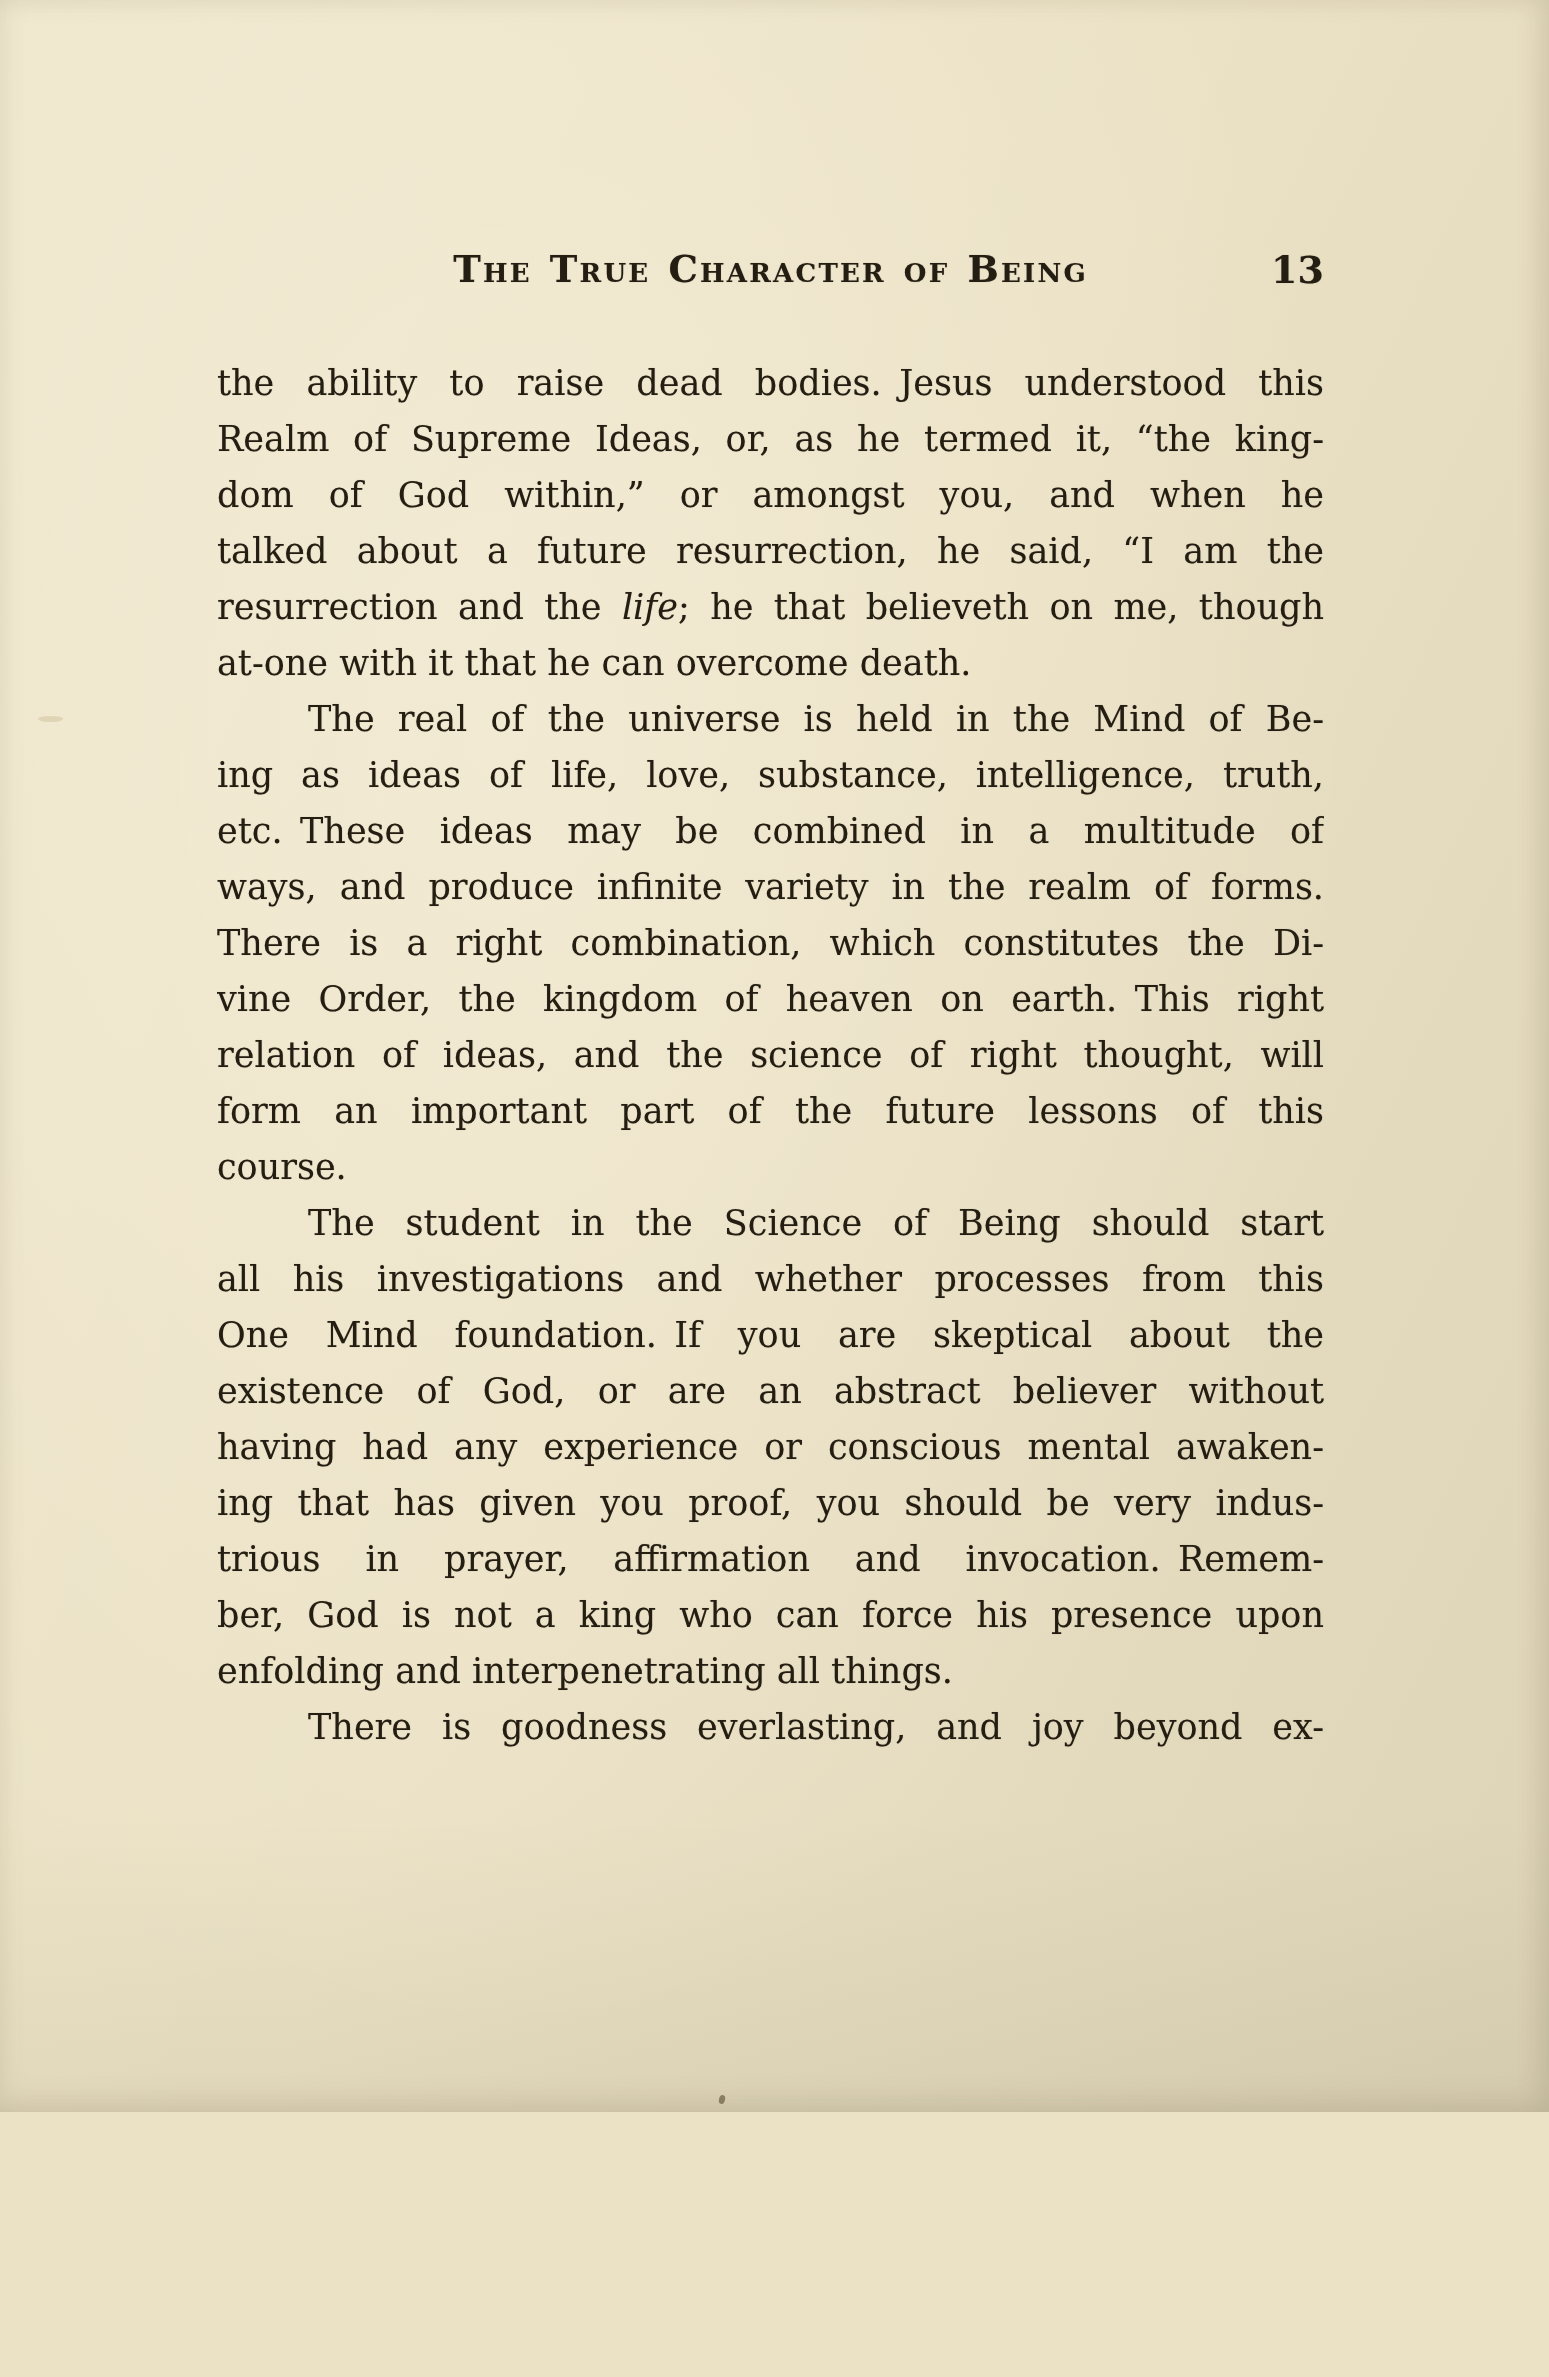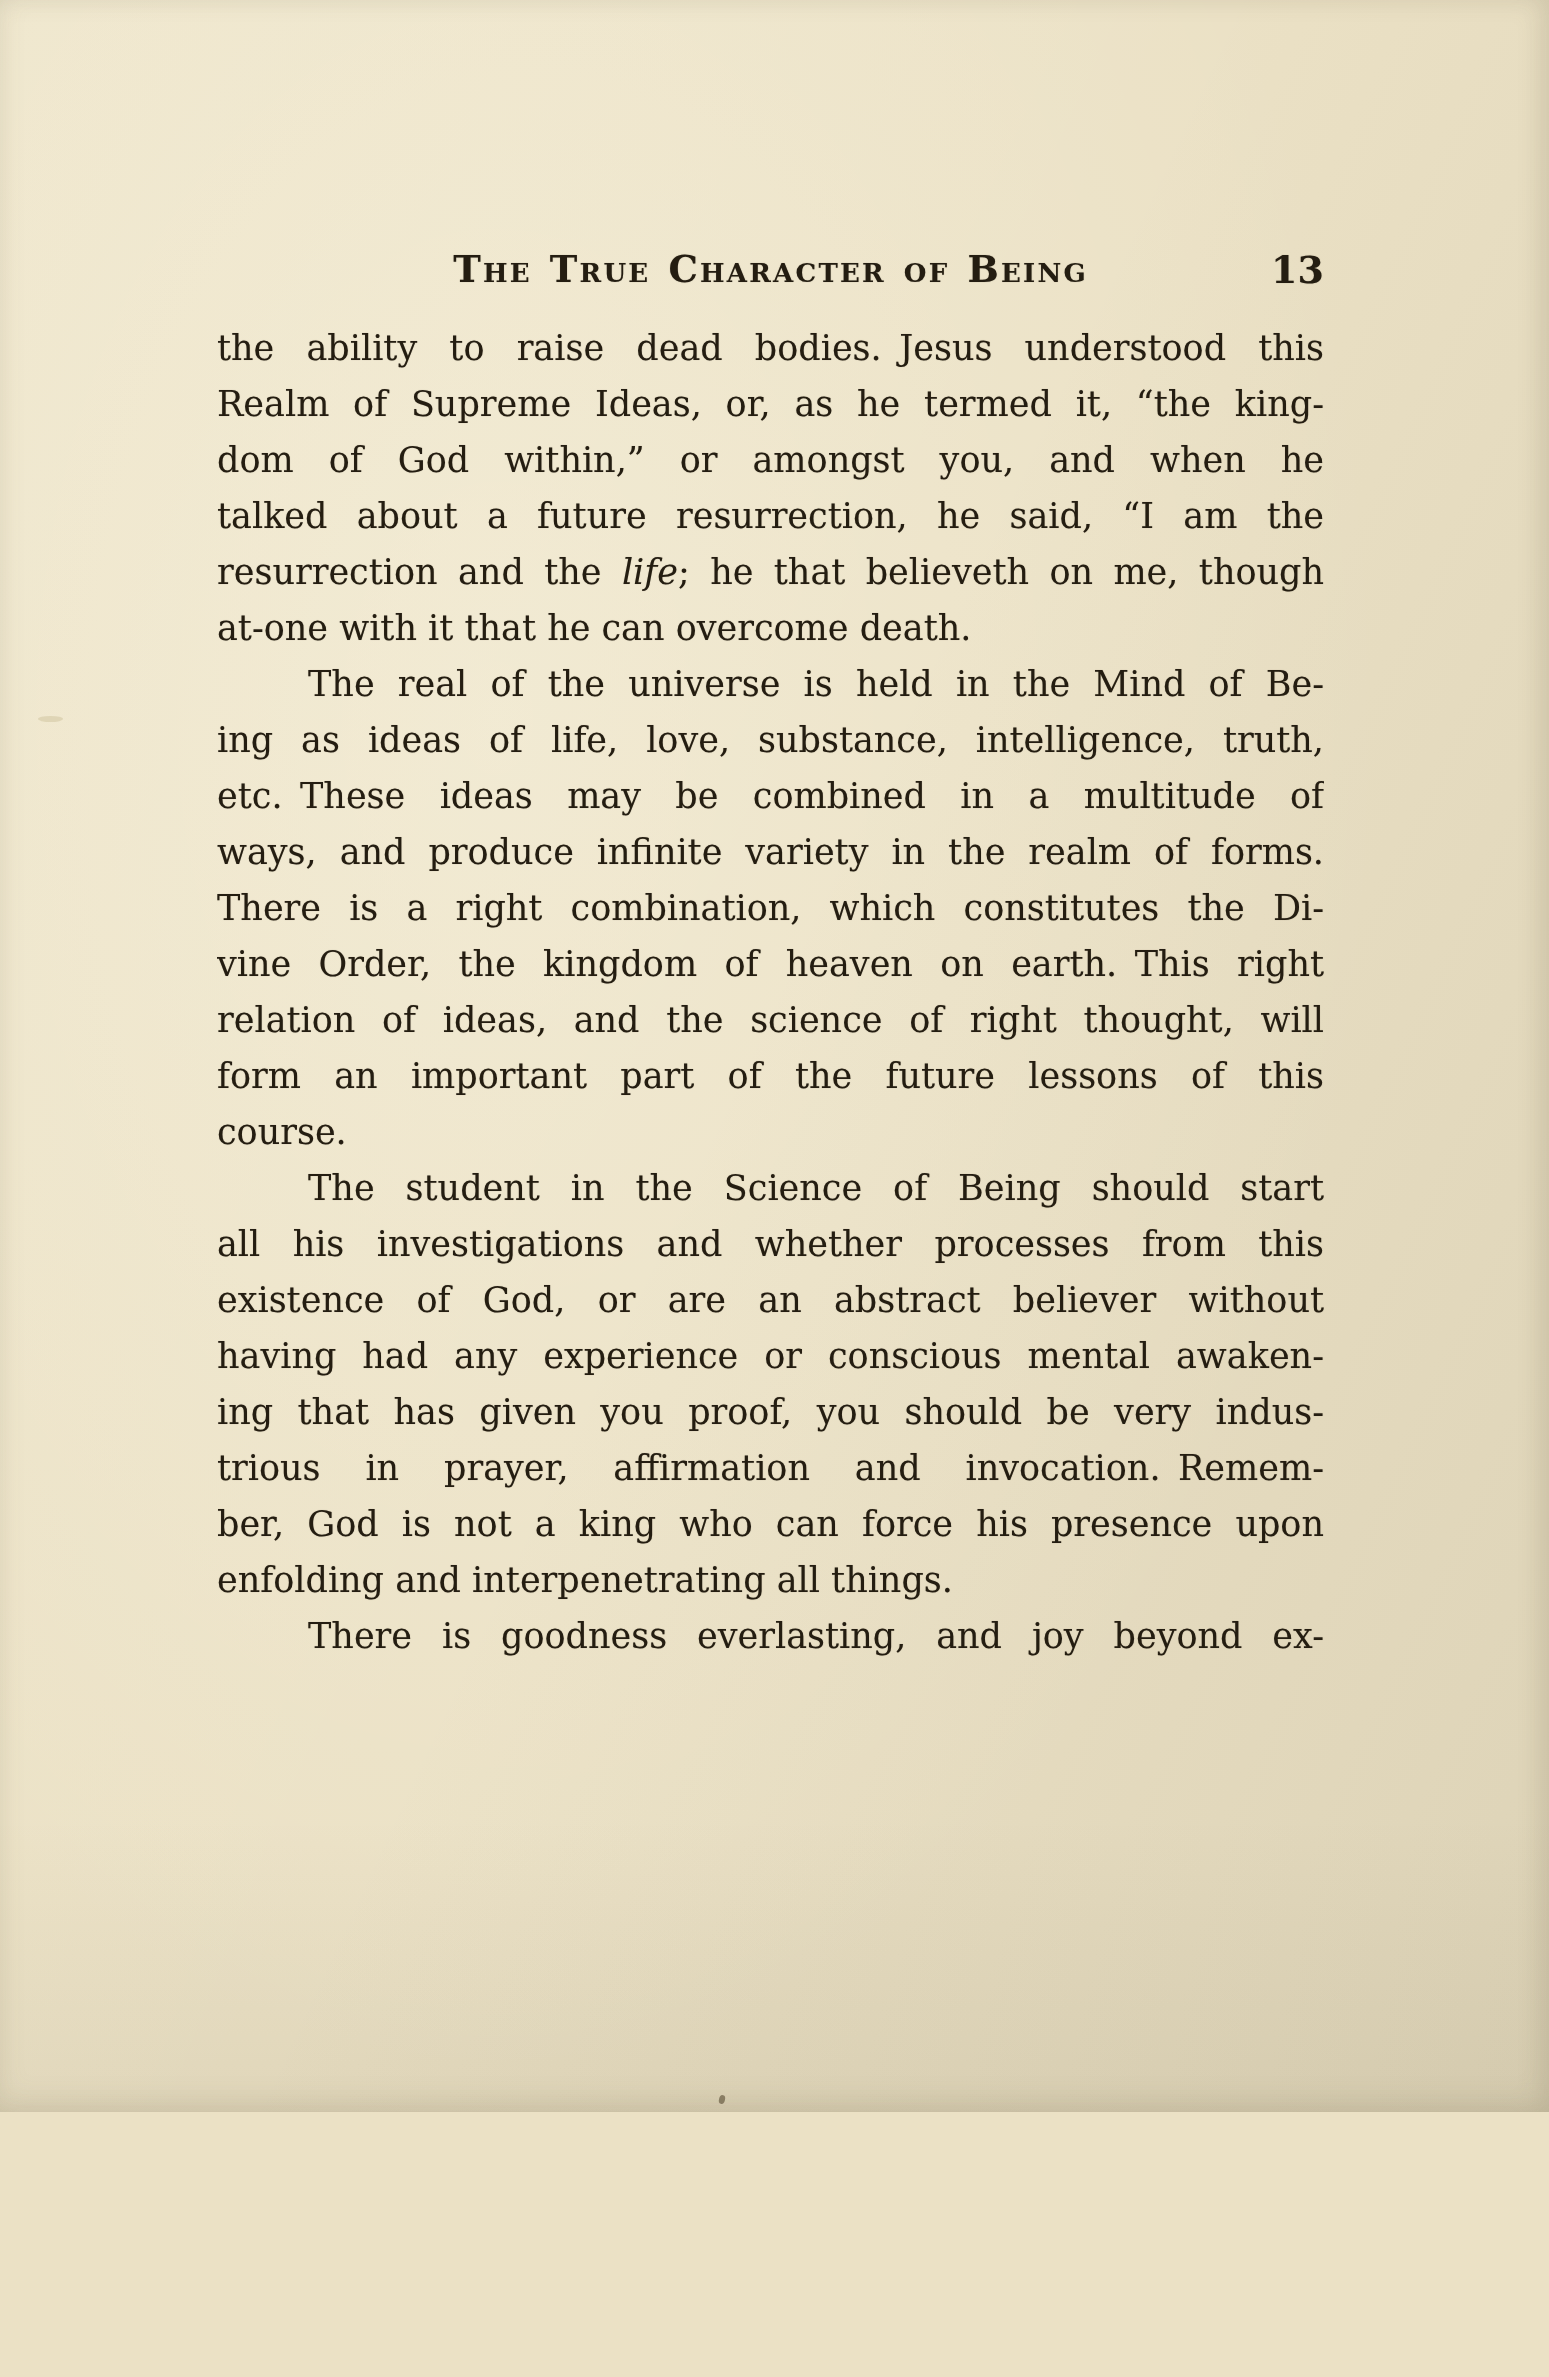--- a/index.html
+++ b/index.html
@@ -51,21 +51,21 @@
     font-size: 38px;
     font-weight: bold;
     line-height: 45px;
     text-shadow: 0 0 1px rgba(36,29,17,0.35);
   }
 
   
   .text-block {
     position: absolute;
     left: 217px;
-    top: 320px;
+    top: 355px;
     width: 1107px;
     font-size: 35px;
     line-height: 56px;
     text-shadow: 0 0 0.9px rgba(36,29,17,0.32);
   }
   .paragraph { margin: 0; }
   .line {
     height: 56px;
     overflow: hidden;
     text-align: justify;
@@ -124,20 +124,21 @@
         <div class="line">ways, and produce infinite variety in the realm of forms.</div>
         <div class="line">There is a right combination, which constitutes the Di-</div>
         <div class="line">vine Order, the kingdom of heaven on earth. This right</div>
         <div class="line">relation of ideas, and the science of right thought, will</div>
         <div class="line">form an important part of the future lessons of this</div>
         <div class="line ragged">course.</div>
       </div>
       <div class="paragraph">
         <div class="line indent">The student in the Science of Being should start</div>
         <div class="line">all his investigations and whether processes from this</div>
+        <div class="line">One Mind foundation. If you are skeptical about the</div>
         <div class="line">existence of God, or are an abstract believer without</div>
         <div class="line">having had any experience or conscious mental awaken-</div>
         <div class="line">ing that has given you proof, you should be very indus-</div>
         <div class="line">trious in prayer, affirmation and invocation. Remem-</div>
         <div class="line">ber, God is not a king who can force his presence upon</div>
         <div class="line ragged">enfolding and interpenetrating all things.</div>
       </div>
       <div class="paragraph">
         <div class="line indent">There is goodness everlasting, and joy beyond ex-</div>
       </div>

